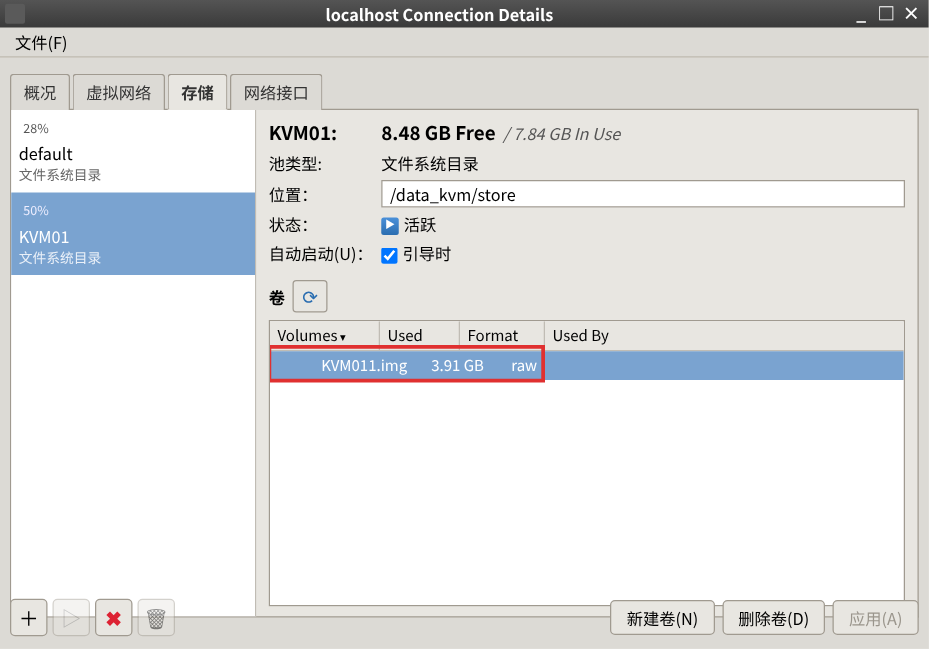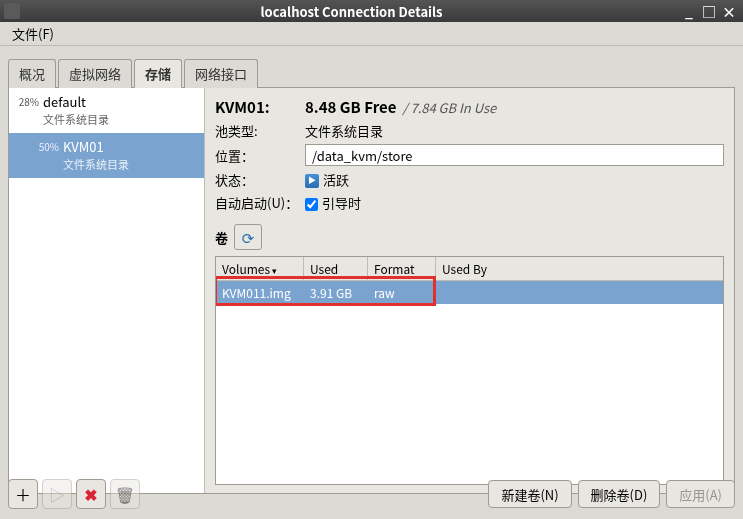--- a/index.html
+++ b/index.html
@@ -9,48 +9,48 @@
   .titlebar .title { flex: 1; text-align: center; font-size: 13px; }
   .titlebar .wbtn { width: 20px; text-align: center; font-weight: bold; font-size: 14px; cursor: default; }
   .menubar { height: 24px; display: flex; align-items: center; padding: 2px 6px; border-bottom: 1px solid #bfbab0; }
   .menuitem { padding: 2px 6px; }
   .content { padding: 6px 8px 8px 8px; }
   .tabs { display: flex; border-bottom: 1px solid #a09a90; margin-top: 6px; }
   .tab { padding: 4px 10px; border: 1px solid #a09a90; border-bottom: none; background: #dcdad5; margin-right: 2px; border-radius: 3px 3px 0 0; position: relative; top: 1px; color: #333; font-size: 13px; }
   .tab.active { background: #e8e6e1; border-bottom: 1px solid #e8e6e1; font-weight: bold; }
   .tabpane { display: flex; height: 406px; border: 1px solid #a09a90; border-top: none; background: #e8e6e1; }
   .sidebar { width: 196px; background: #fff; border-right: 1px solid #c0bcb4; display: flex; flex-direction: column; }
-  .pool { padding: 4px 6px 6px 6px; display: flex; align-items: flex-start; gap: 4px; }
+  .pool { padding: 4px 6px 6px 6px; display: flex; align-items: flex-start; gap: 4px; flex-direction: column; }
   .pool .pct { font-size: 10px; color: #555; width: 24px; text-align: right; padding-top: 2px; }
   .pool .pinfo { flex: 1; }
   .pool .pname { font-size: 13px; }
   .pool .ptype { font-size: 11px; color: #666; }
   .pool.selected { background: #7aa3d0; color: #fff; }
-  .pool.selected .pct { color: #eef; margin-left: 20px; }
+  .pool.selected .pct { color: #eef; }
   .pool.selected .ptype { color: #eaf0f8; }
   .detail { flex: 1; padding: 8px 10px; display: flex; flex-direction: column; }
   .hrow { display: flex; align-items: baseline; margin-bottom: 4px; }
   .hrow .label { width: 90px; padding-right: 6px; }
   .hrow .big { font-size: 15px; font-weight: bold; }
   .hrow .free { font-size: 15px; font-weight: bold; margin-right: 6px; }
   .hrow .inuse { font-style: italic; color: #555; }
   .locinput { flex: 1; height: 22px; border: 1px solid #a09a90; background: #fff; padding: 2px 6px; font-size: 13px; font-family: inherit; }
   .stateicon { display:inline-block; width:14px; height:14px; background: linear-gradient(#4a90d9,#2a6db0); border-radius:2px; vertical-align:middle; margin-right:4px; position:relative; }
   .stateicon::after{content:"▶";color:#fff;font-size:8px;position:absolute;left:3px;top:0;}
   .chk { vertical-align: middle; margin-right: 4px; }
   .volhdr { display:flex; align-items:center; gap:6px; margin-top:8px; }
   .refreshbtn { width:28px;height:26px;border:1px solid #a09a90;background:#e8e6e1;display:flex;align-items:center;justify-content:center;border-radius:3px;font-size:15px;color:#2a6db0; }
   .voltable { flex:1; margin-top:6px; border:1px solid #a09a90; background:#fff; display:flex; flex-direction:column; overflow:hidden; }
   .thead { display:flex; background:#e8e6e1; border-bottom:1px solid #c0bcb4; }
   .th { padding:3px 6px; border-right:1px solid #c0bcb4; font-size:12px; }
   .th.vol{width:88px;} .th.size{width:64px;} .th.fmt{width:68px;} .th.used{flex:1;border-right:none;}
   .trow { display:flex; }
   .trow.sel { background:#7aa3d0; color:#fff; }
   .td { padding:3px 6px; font-size:12px; }
-  .td.vol{width:88px;} .td.size{width:64px;} .td.fmt{width:68px;} .td.used{flex:1;}
+  .td.vol{width:88px;margin-left:35px;} .td.size{width:64px;} .td.fmt{width:68px;} .td.used{flex:1;}
   .highlight { position:absolute; border:3px solid #e03030; pointer-events:none; }
   .footer { position:absolute; left:8px; right:8px; bottom:8px; height:34px; display:flex; align-items:center; }
   .iconbtn { width:30px;height:30px;border:1px solid #a09a90;background:#e8e6e1;border-radius:4px;margin-right:4px;display:flex;align-items:center;justify-content:center;font-size:16px; }
   .iconbtn.disabled{opacity:0.45;}
   .spacer{flex:1;}
   .txtbtn { height:28px;padding:0 12px;border:1px solid #a09a90;background:#e8e6e1;border-radius:4px;margin-left:6px;font-size:13px; }
   .txtbtn.disabled{color:#9a958c;}
   .arrow{font-size:9px;margin-left:2px;}
 </style>
 </head>

